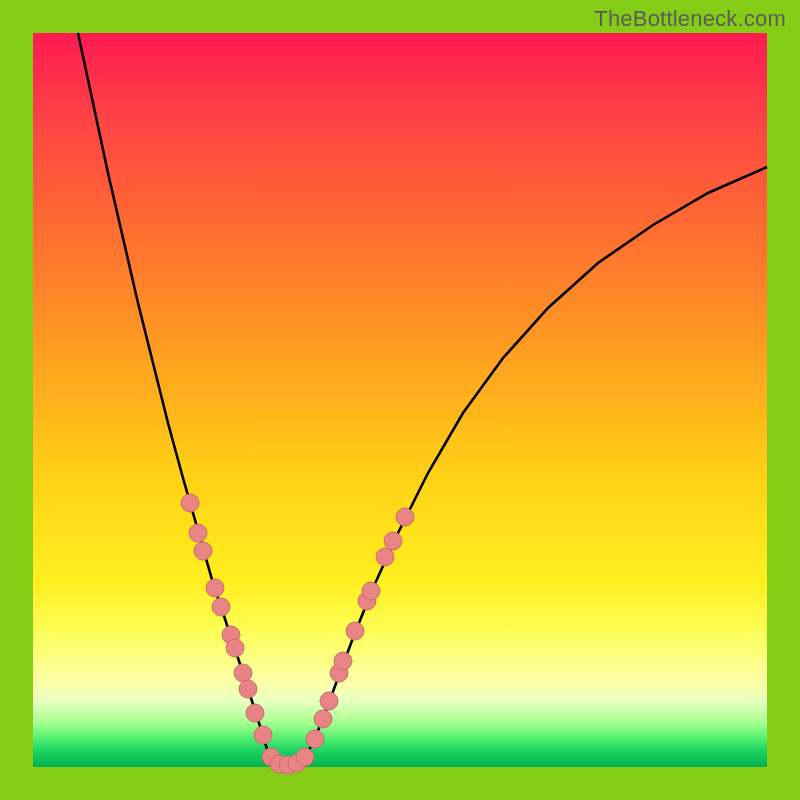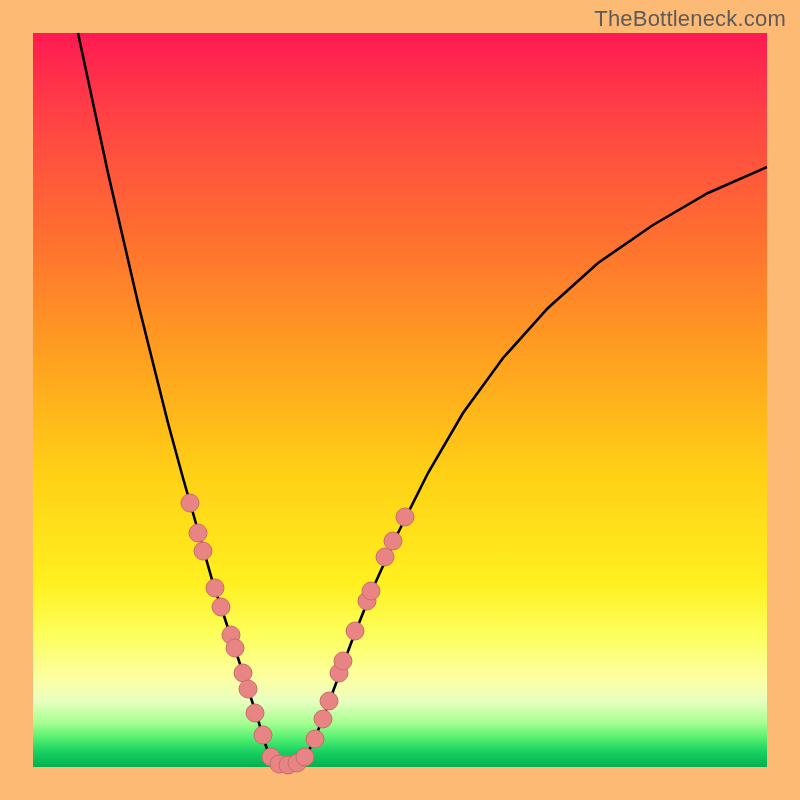--- a/index.html
+++ b/index.html
@@ -7,21 +7,21 @@
     padding: 0;
     width: 800px;
     height: 800px;
     overflow: hidden;
     font-family: Arial, Helvetica, sans-serif;
   }
   .frame {
     position: relative;
     width: 800px;
     height: 800px;
-    background: #fdba74;
+    background: #84cc16;
     box-sizing: border-box;
   }
   .plot-area {
     position: absolute;
     left: 33px;
     top: 33px;
     width: 734px;
     height: 734px;
     background: linear-gradient(
       to bottom,

